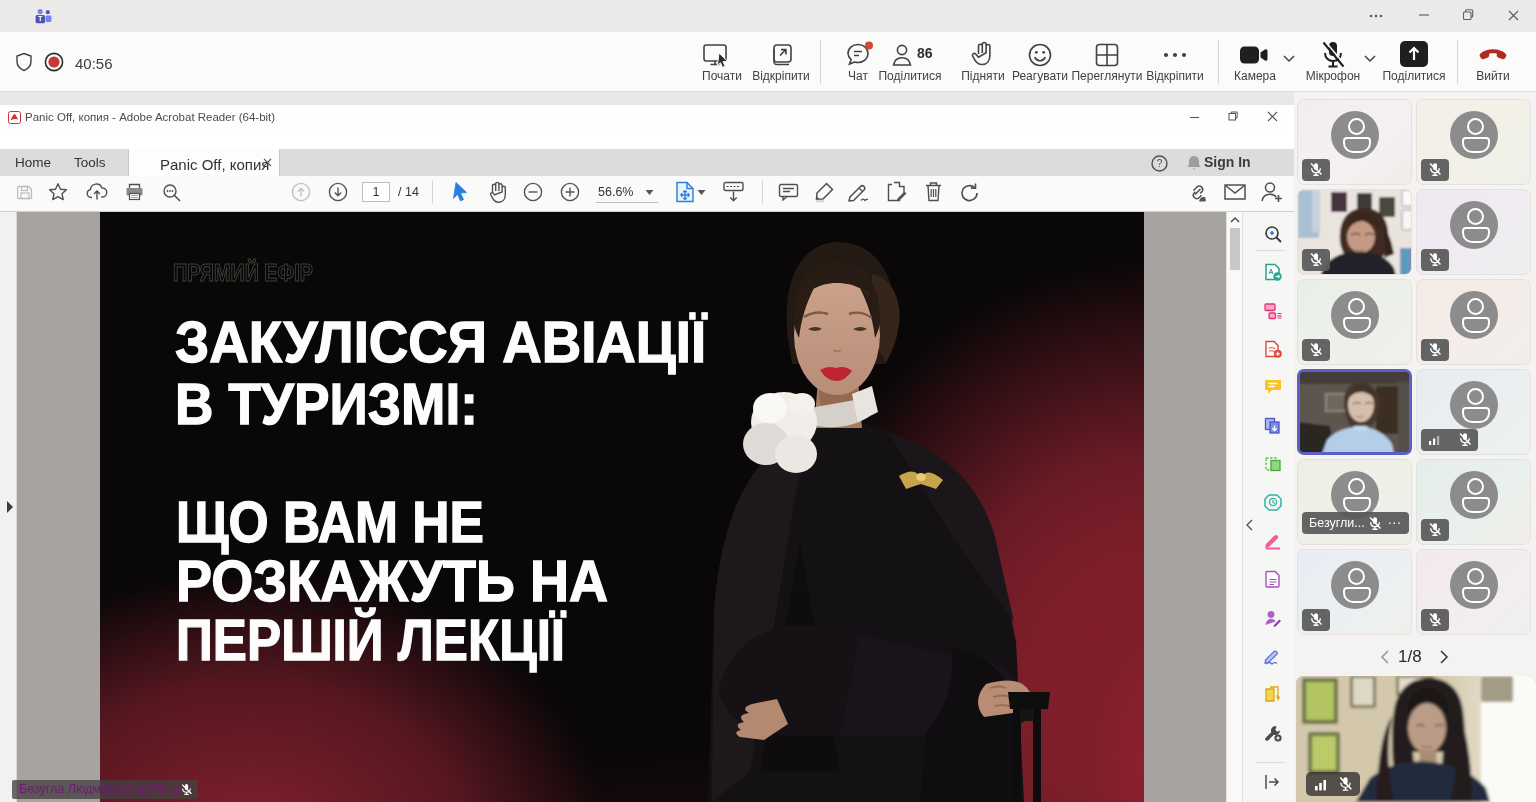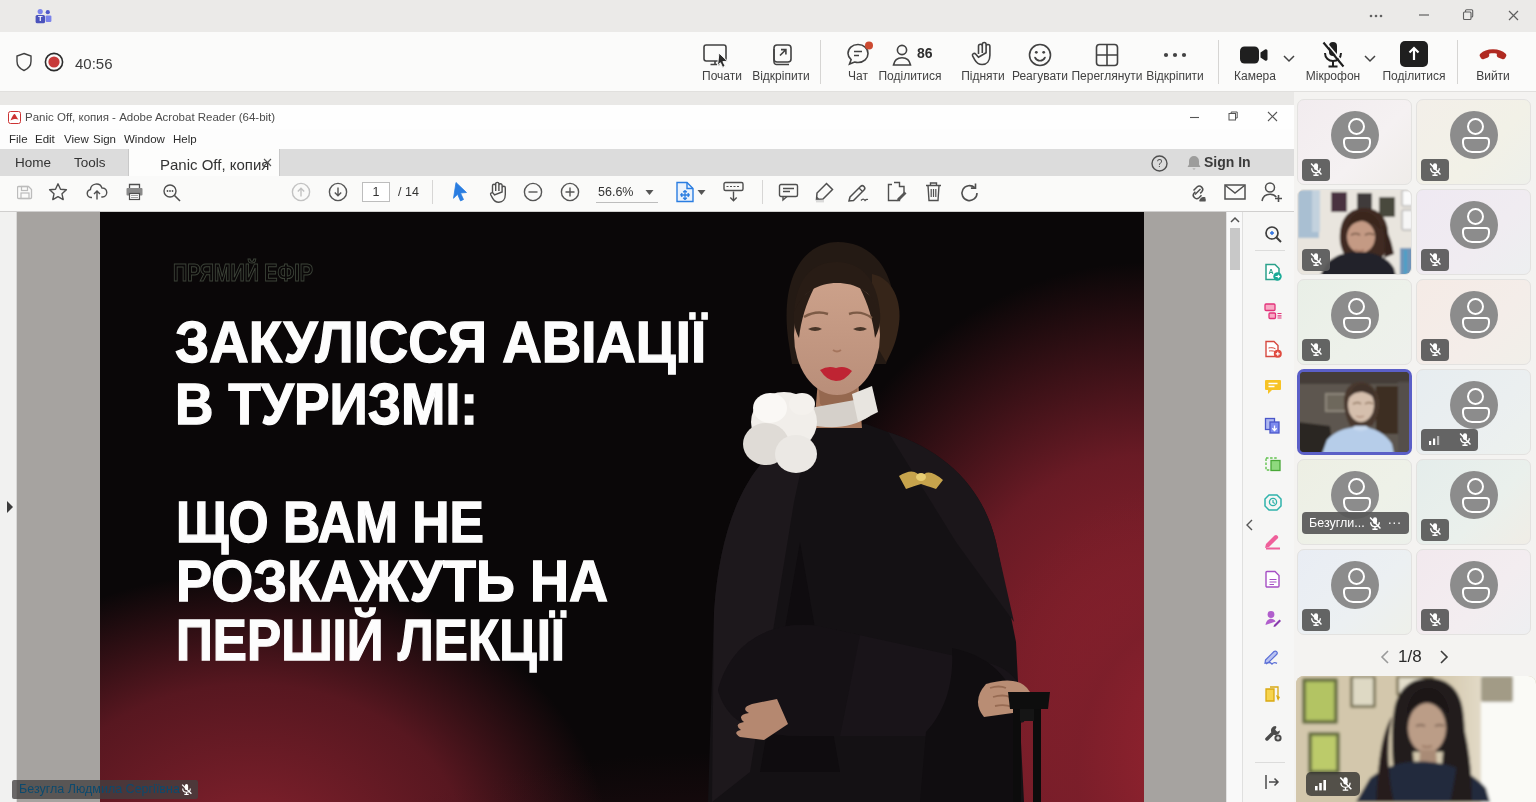--- a/index.html
+++ b/index.html
@@ -31,21 +31,21 @@
 
 #panel { left:1294px; top:92px; width:242px; height:710px; background:#f4f3f1; }
 .tile { position:absolute; width:115px; height:86px; border-radius:7px; border:1px solid #e3e2e0; overflow:hidden; }
 .badge { position:absolute; left:4px; bottom:3px; height:22px; border-radius:4px; background:rgba(88,88,88,0.92); color:#fff; }
 .av { position:absolute; left:50%; top:11px; margin-left:-24px; width:48px; height:48px; border-radius:50%; background:#8c8c8c; }
 .av::before { content:""; position:absolute; left:50%; top:7px; margin-left:-6.5px; width:13px; height:13px; border:2.4px solid #fff; border-radius:50%; }
 .av::after { content:""; position:absolute; left:50%; top:26px; margin-left:-12px; width:24px; height:12px; border:2.4px solid #fff; border-radius:4px 4px 10px 10px; }
 .mbadge { position:absolute; left:4px; bottom:3px; width:28px; height:22px; border-radius:4px; background:rgba(92,92,92,0.95); }
 .mbadge svg { position:absolute; left:7px; top:3px; }
 
-#namelabel { left:12px; top:568px; width:186px; height:19px; background:rgba(68,64,64,0.78); border-radius:2px; color:#0c4a6e; font-size:12.5px; line-height:19px; padding-left:7px; }
+#namelabel { left:12px; top:568px; width:186px; height:19px; background:rgba(68,64,64,0.78); border-radius:2px; color:#701a75; font-size:12.5px; line-height:19px; padding-left:7px; }
 </style>
 </head>
 <body>
 <div id="root">
 
   <div class="abs" id="ttitle">
     <svg class="abs" style="left:34px;top:7px" width="19" height="18" viewBox="0 0 19 18">
       <circle cx="6.2" cy="4.6" r="2.6" fill="#7b83eb"></circle>
       <circle cx="13.8" cy="5.2" r="2.1" fill="#5059c9"></circle>
       <rect x="1.6" y="8" width="9.4" height="8.3" rx="1.6" fill="#4b53bc"></rect>
@@ -196,28 +196,20 @@
       <svg class="abs" style="left:1189px;top:7px" width="11" height="11" viewBox="0 0 11 11">
           <path d="M1 5.5h9" stroke="#555" stroke-width="1.1"></path>
         </svg>
       <svg class="abs" style="left:1228px;top:6px" width="11" height="11" viewBox="0 0 11 11">
           <rect x="1" y="2.5" width="6.5" height="6.5" fill="#fff" stroke="#555" stroke-width="1"></rect>
           <path d="M3.2 2.5V1h6v6H7.6" fill="none" stroke="#555" stroke-width="1"></path>
         </svg>
       <svg class="abs" style="left:1267px;top:6px" width="11" height="11" viewBox="0 0 11 11">
           <path d="M1 1l9 9M10 1l-9 9" stroke="#555" stroke-width="1.1"></path>
         </svg>
-    </div>
-    <div class="abs" id="amenu">
-      <span style="left:9px">File</span>
-        <span style="left:35px">Edit</span>
-        <span style="left:64px">View</span>
-        <span style="left:93px">Sign</span>
-        <span style="left:124px">Window</span>
-        <span style="left:173px">Help</span>
     </div>
     <div class="abs" id="atabs">
       <span class="tab" style="left:15px;top:6px">Home</span>
       <span class="tab" style="left:74px;top:6px">Tools</span>
       <div class="abs" style="left:128px;top:0;width:152px;height:27px;background:#fdfdfc;border-left:1px solid #c9c9c9;border-right:1px solid #c9c9c9;"></div>
       <span class="tab" style="left:160px;top:7px;font-size:15px">Panic Off, копия</span>
       <svg class="abs" style="left:263px;top:9px" width="9" height="9" viewBox="0 0 9 9">
           <path d="M1 1l7 7M8 1l-7 7" stroke="#555" stroke-width="1.1"></path>
         </svg>
       <svg class="abs" style="left:1151px;top:6px" width="17" height="17" viewBox="0 0 17 17">

